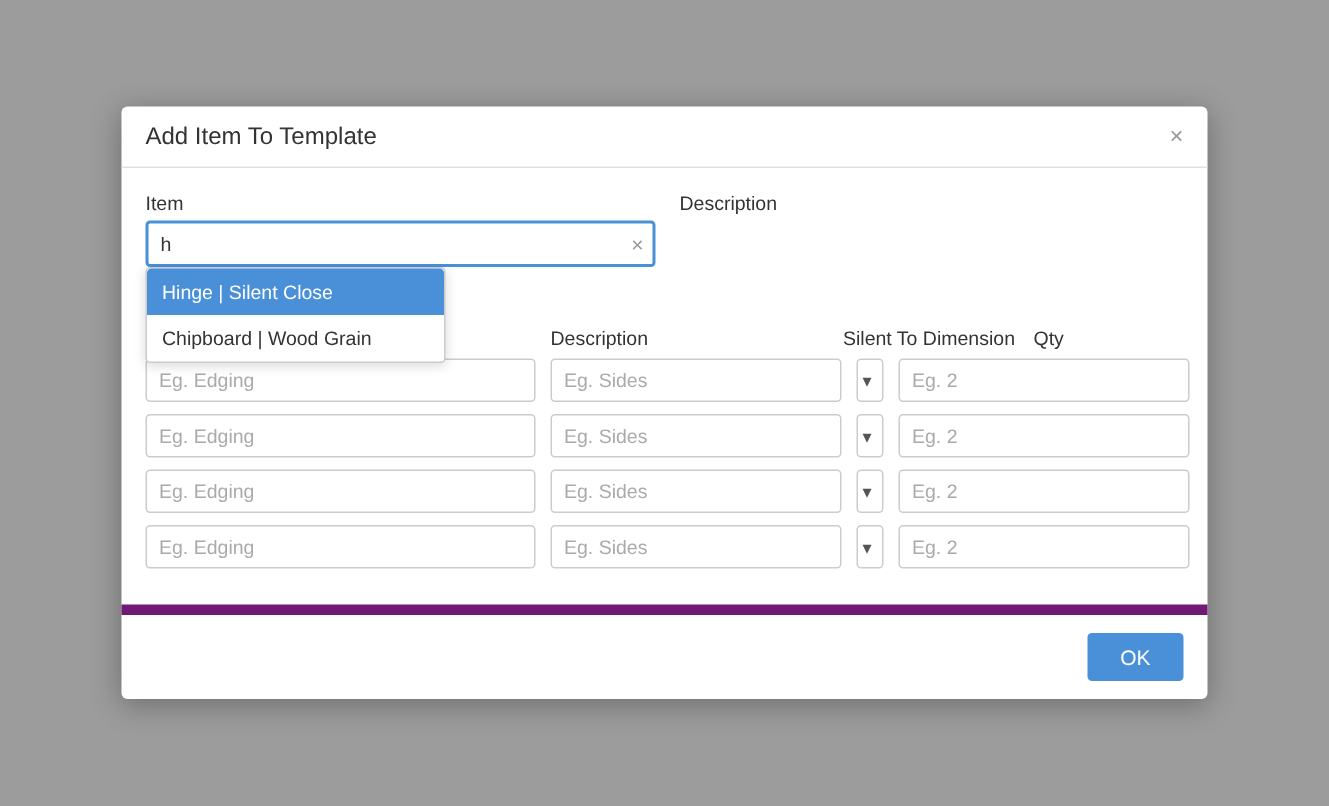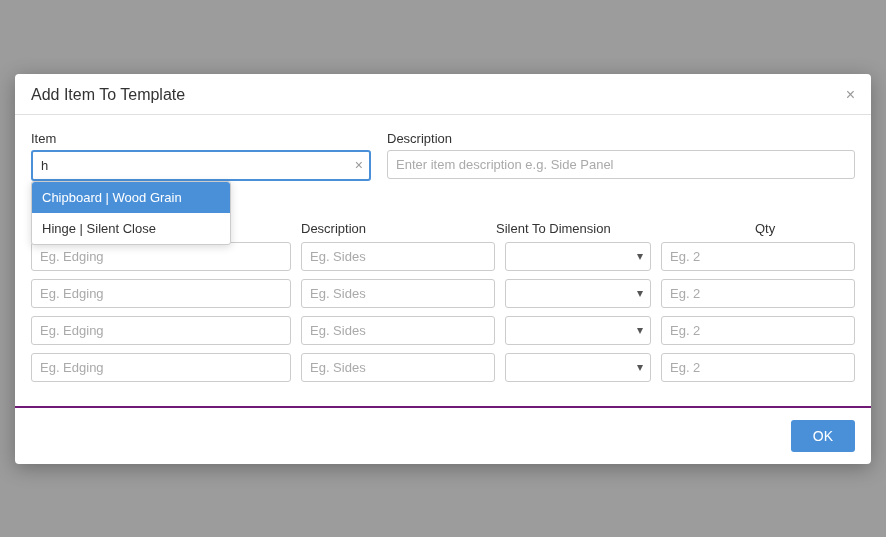--- a/index.html
+++ b/index.html
@@ -17,21 +17,21 @@
       width: 886px;
       height: 537px;
       background: rgba(0,0,0,0.3);
       display: flex;
       align-items: center;
       justify-content: center;
     }
     .modal {
       background: #fff;
       border-radius: 4px;
-      width: 856px;
+      width: 724px;
       padding: 0;
       box-shadow: 0 4px 20px rgba(0,0,0,0.3);
       position: relative;
     }
     .modal-header {
       padding: 12px 16px 10px 16px;
       border-bottom: 1px solid #e0e0e0;
       display: flex;
       align-items: center;
       justify-content: space-between;
@@ -194,21 +194,21 @@
       right: 8px;
       pointer-events: none;
       color: #555;
       font-size: 12px;
     }
     .col-input-qty { flex: 0 0 100px; }
     .modal-footer {
       display: flex;
       justify-content: flex-end;
       padding: 12px 16px;
-      border-top: 2px solid #701a75;
+      border-top: 7px solid #701a75;
     }
     .ok-btn {
       background: #4a90d9;
       color: #fff;
       border: none;
       border-radius: 3px;
       padding: 8px 22px;
       font-size: 14px;
       cursor: pointer;
     }
@@ -230,31 +230,30 @@
 
         <div class="field-group item-field">
           <label>Item</label>
           <div class="input-wrapper">
             <input type="text" value="h" style="">
             <button class="input-clear">×</button>
           </div>
 
           <div class="dropdown-list">
             <div class="dropdown-item">
+              <span>Hinge | Silent Close</span>
+            </div>
+            <div class="dropdown-item">
               <span>Chipboard | Wood Grain</span>
             </div>
-            <div class="dropdown-item">
-              <span>Hinge | Silent Close</span>
-            </div>
           </div>
         </div>
 
         <div class="field-group desc-field">
           <label>Description</label>
-          <input type="text" class="text-input" placeholder="Enter item description e.g. Side Panel" style="">
         </div>
 
 
       </div>
 
       <div class="linked-items-section">
         <div class="linked-items-label">LINKED ITEMS</div>
 
         <div class="linked-header">
           <span class="col-label col-item">Item</span>

